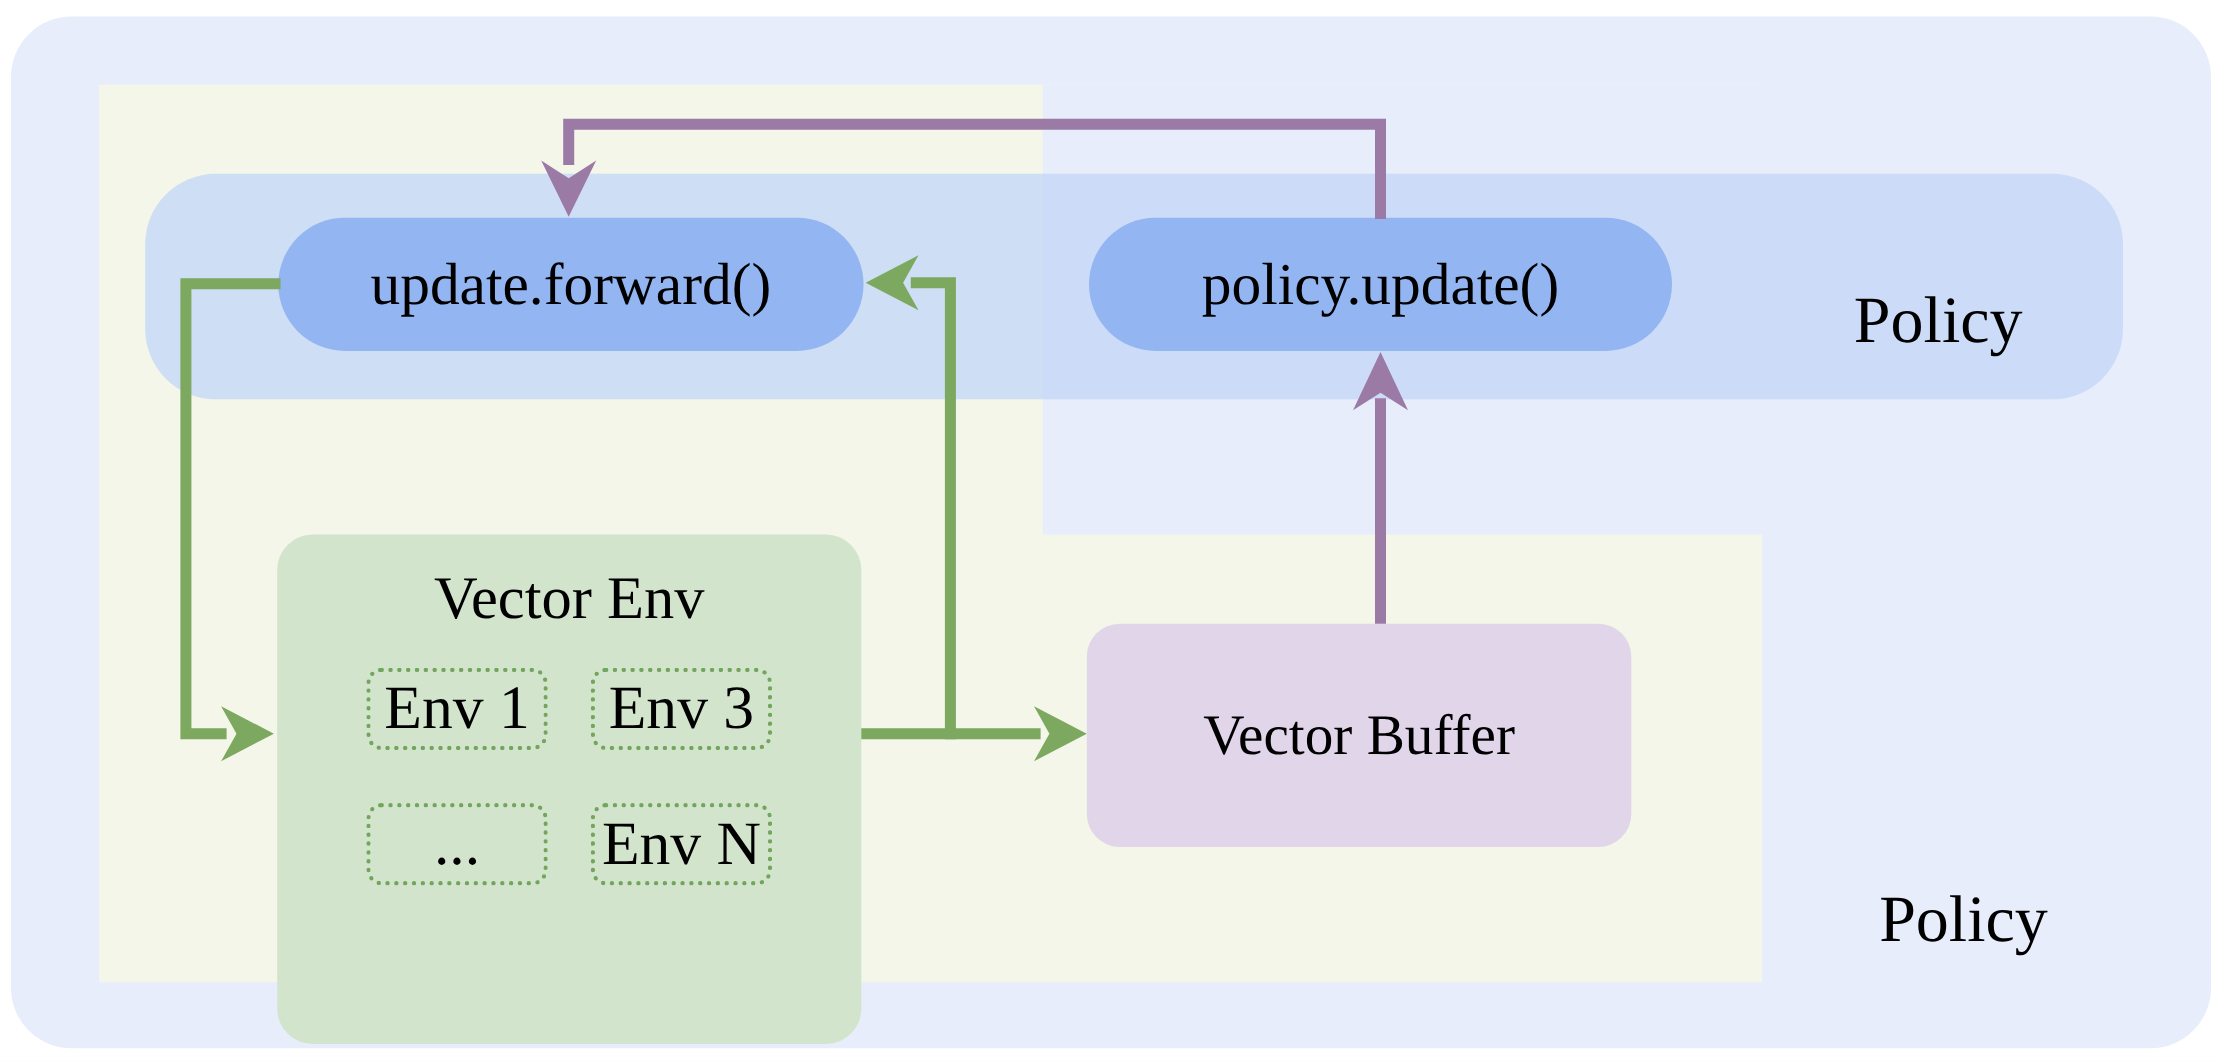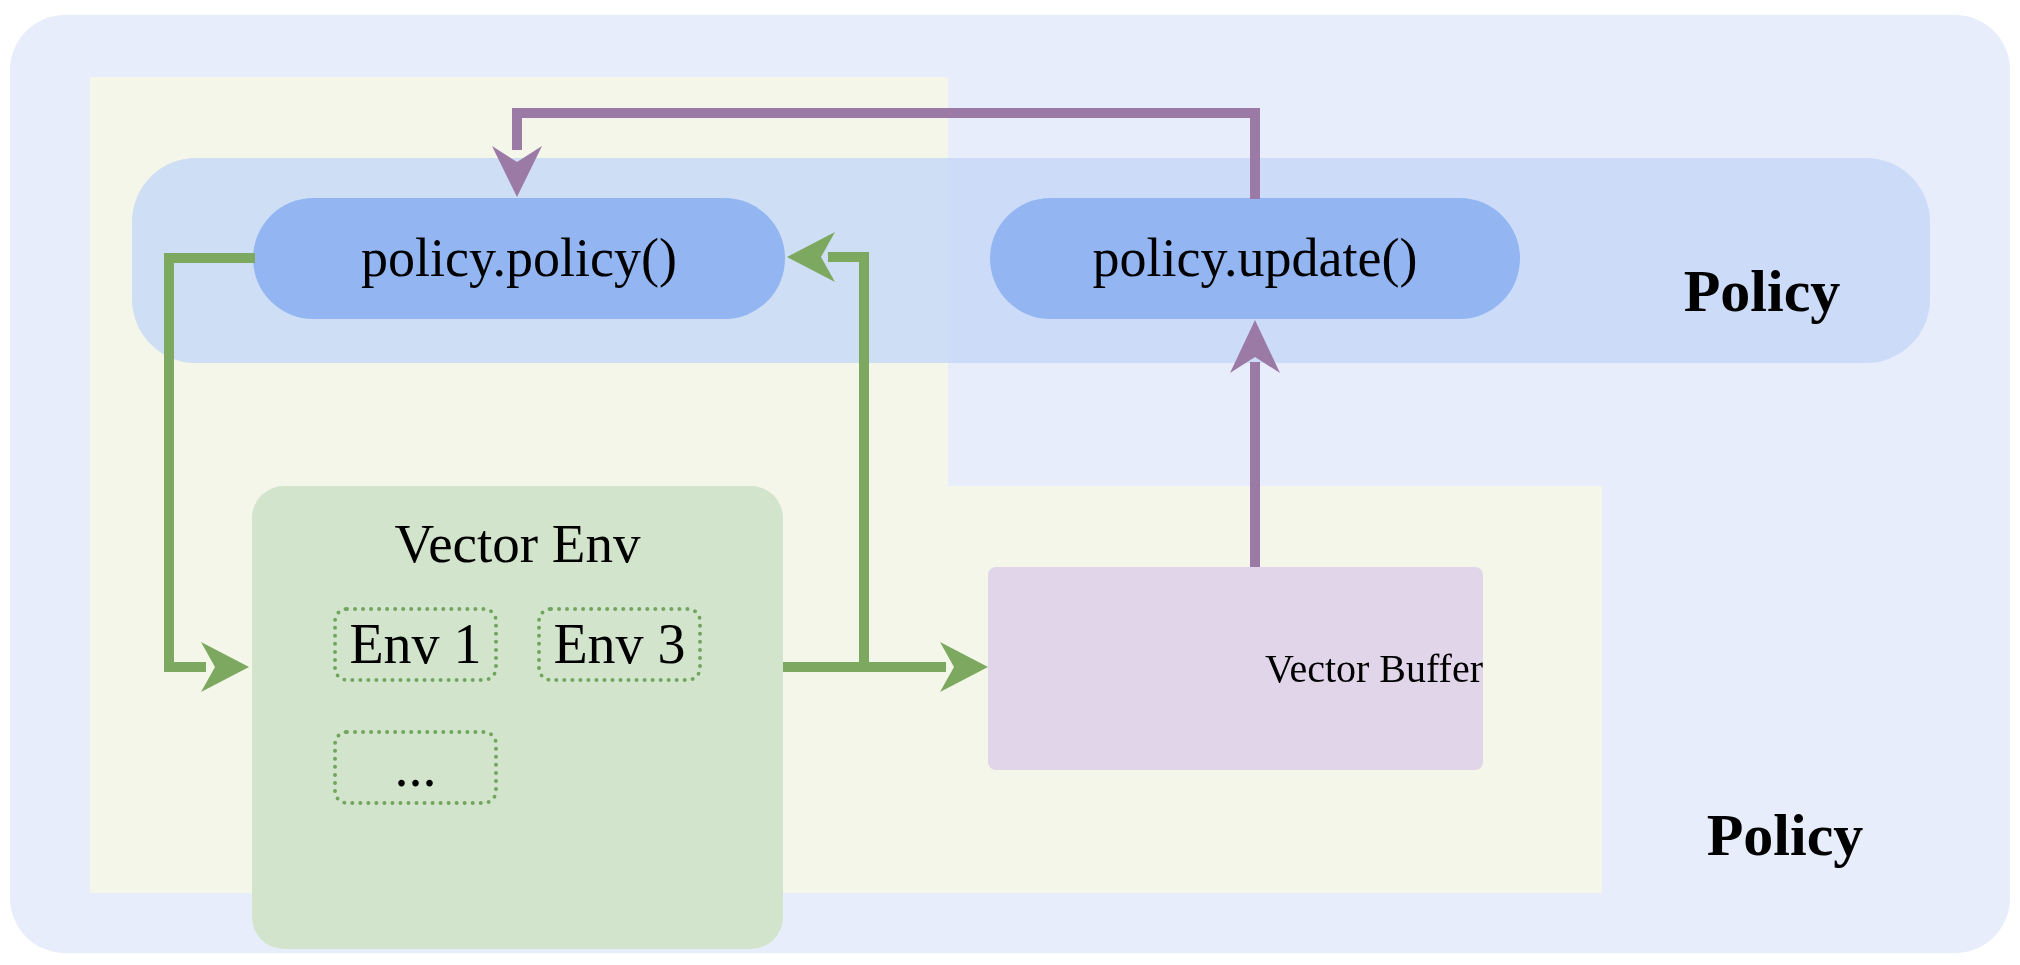--- a/index.html
+++ b/index.html
@@ -65,30 +65,30 @@
     line-height: 66px;
     white-space: nowrap;
   }
   .env-1 { left: 81px;  top: 121px; }
   .env-2 { left: 285px; top: 121px; }
   .env-dots { left: 81px;  top: 244px; }
   .env-n { left: 285px; top: 244px; }
 
   .vector-buffer {
     left: 988px; top: 567px; width: 495px; height: 203px;
-    border-radius: 8px;
+    border-radius: 30px;
     background: var(--buffer-fill, #e1d5ea);
-    text-align: right;
-    font-size: 40px;
+    text-align: center;
+    font-size: 52px;
     line-height: 203px;
     white-space: nowrap;
   }
 
   .region-label {
-    font-weight: bold;
+    font-weight: normal;
     font-size: 60px;
     line-height: 66px;
     width: 360px;
     text-align: center;
     white-space: nowrap;
   }
   .label-policy    { left: 1582px; top: 258px; }
   .label-collector { left: 1236px; top: 802px; }
   .label-trainer   { left: 1605px; top: 802px; }
 
@@ -104,36 +104,39 @@
 <body>
 
 <div class="stage">
 
   <div class="abs trainer-region"></div>
   <div class="abs collector-region"></div>
   <div class="abs background-patch"></div>
   <div class="abs policy-band"></div>
 
   <div class="abs pill pill-forward">
-    <span>policy.policy()</span>
+    <span>update.forward()</span>
   </div>
   <div class="abs pill pill-update">
     <span>policy.update()</span>
   </div>
 
   <div class="abs vector-env">
     <div class="vector-env-title">Vector Env</div>
     <div class="env-box env-1">
       <span>Env 1</span>
     </div>
     <div class="env-box env-2">
       <span>Env 3</span>
     </div>
     <div class="env-box env-dots">
       <span>...</span>
+    </div>
+    <div class="env-box env-n">
+      <span>Env N</span>
     </div>
   </div>
 
   <div class="abs vector-buffer">
     <span>Vector Buffer</span>
   </div>
 
   <div class="abs region-label label-policy">Policy</div>
   <div class="abs region-label label-trainer">Policy</div>
 

